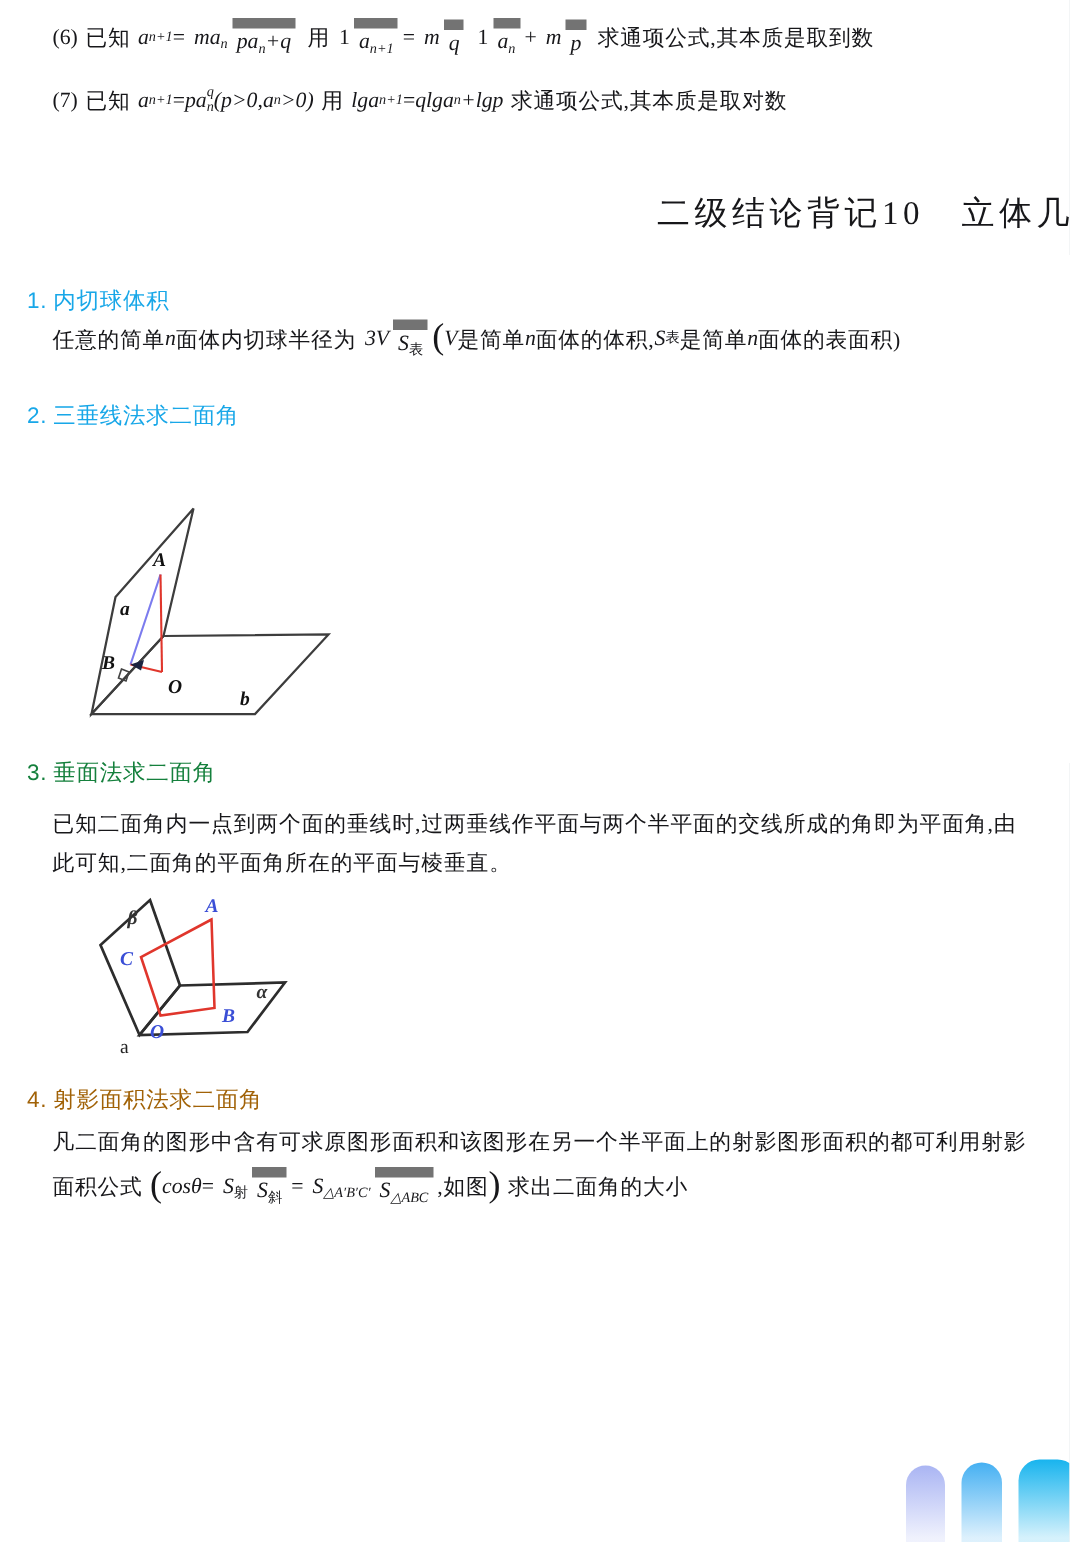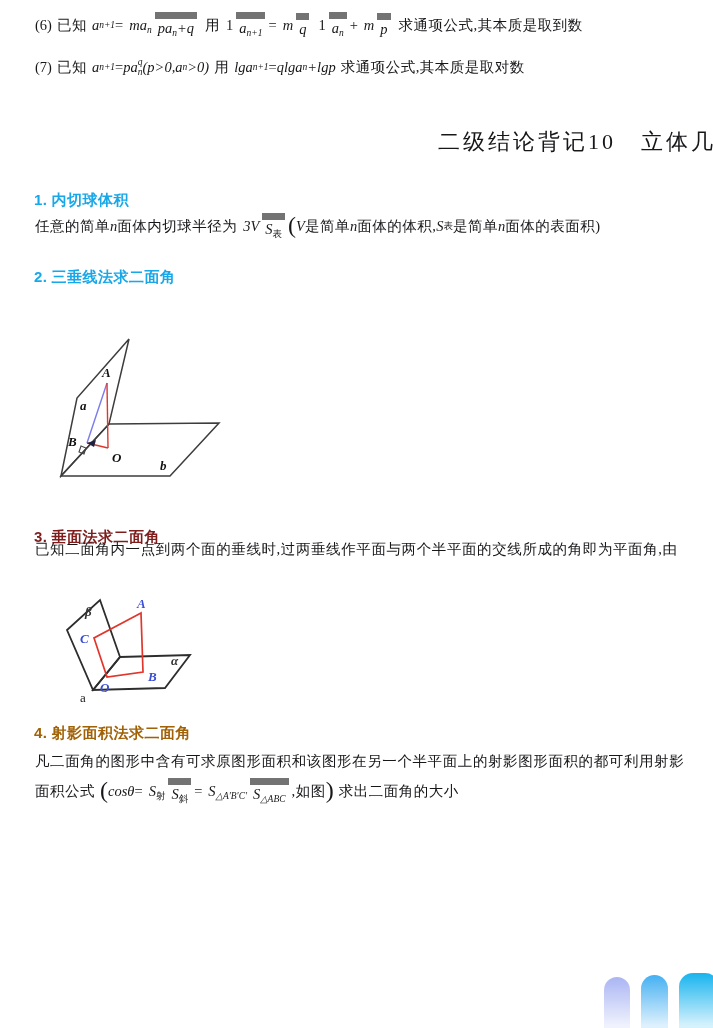--- a/index.html
+++ b/index.html
@@ -13,21 +13,21 @@
   .mi{font-style:italic;font-family:"Liberation Serif",serif;}
   sub.s{font-size:9.5px;line-height:1;vertical-align:-3px;letter-spacing:0;}
   .frac{display:inline-flex;flex-direction:row;align-items:center;line-height:1.25;
         margin:0 3px;vertical-align:middle;}
   .frac .num,.frac .den{padding:0 3px;text-align:center;}
   .frac .den{border-top:7px solid #737373;}
   .substack{display:inline-flex;flex-direction:column;font-size:9.5px;line-height:1;
         vertical-align:-5px;font-style:italic;}
   
   .sec-h{position:absolute;left:18px;font-family:"Liberation Sans",sans-serif;
-         font-weight:bold;font-size:15px;letter-spacing:0.5px;margin-left:16px;}
+         font-weight:normal;font-size:15px;letter-spacing:0.5px;}
   .sec-h .no{margin-right:4px;}
   .body-line{position:absolute;left:35px;font-size:14.5px;letter-spacing:0.6px;white-space:nowrap;}
   .title{position:absolute;top:127px;left:0;width:100%;text-align:right;
          font-size:22px;font-weight:normal;letter-spacing:3px;margin-left:28px;}
   .bigp{font-size:24px;font-weight:400;line-height:0;transform:translateY(-1px);}
   
   svg text{font-family:"Liberation Serif",serif;font-weight:bold;font-style:italic;font-size:13px;}
   
   .blob{position:absolute;border-radius:14px 14px 0 0;}
   .blob1{left:604px;top:977px;width:26px;height:51px;
@@ -144,24 +144,25 @@
     <line x1="32" y1="110" x2="53" y2="115" stroke="#e0362c" stroke-width="1.4"></line>
     <path d="M26,113 L31,115 L29,121 L24,119 Z" fill="none" stroke="#444" stroke-width="1.1"></path>
     <path d="M32,110 L41,107 L39,114 Z" fill="#1c2340"></path>
     <text x="47" y="44" fill="#111">A</text>
     <text x="25" y="77" fill="#111">a</text>
     <text x="13" y="113" fill="#111">B</text>
     <text x="57" y="129" fill="#111">O</text>
     <text x="105" y="137" fill="#111">b</text>
   </svg>
 
-  <div class="sec-h" style="top:528px;color:#7f1d1d;">
+  <div class="sec-h" style="top:506px;color:#15803d;">
     <span class="no">3.</span><span>垂面法求二面角</span>
   </div>
   <div class="body-line" style="top:540px;">已知二面角内一点到两个面的垂线时,过两垂线作平面与两个半平面的交线所成的角即为平面角,由</div>
+  <div class="body-line" style="top:566px;">此可知,二面角的平面角所在的平面与棱垂直。</div>
 
   <svg class="abs" style="top:592px;left:58px;" width="140" height="116" viewBox="0 0 140 116">
     <polygon points="42,8 62,65 35,98 9,38" fill="none" stroke="#2d2d2d" stroke-width="1.8"></polygon>
     <polygon points="62,65 132,63 107,96 35,98" fill="none" stroke="#2d2d2d" stroke-width="1.8"></polygon>
     <polygon points="83,21 36,46 49,85 85,80" fill="none" stroke="#e0362c" stroke-width="1.7"></polygon>
     <text x="79" y="16" fill="#3a4ed6">A</text>
     <text x="22" y="51" fill="#3a4ed6">C</text>
     <text x="42" y="100" fill="#3a4ed6">O</text>
     <text x="90" y="89" fill="#3a4ed6">B</text>
     <text x="27" y="24" fill="#333">β</text>

